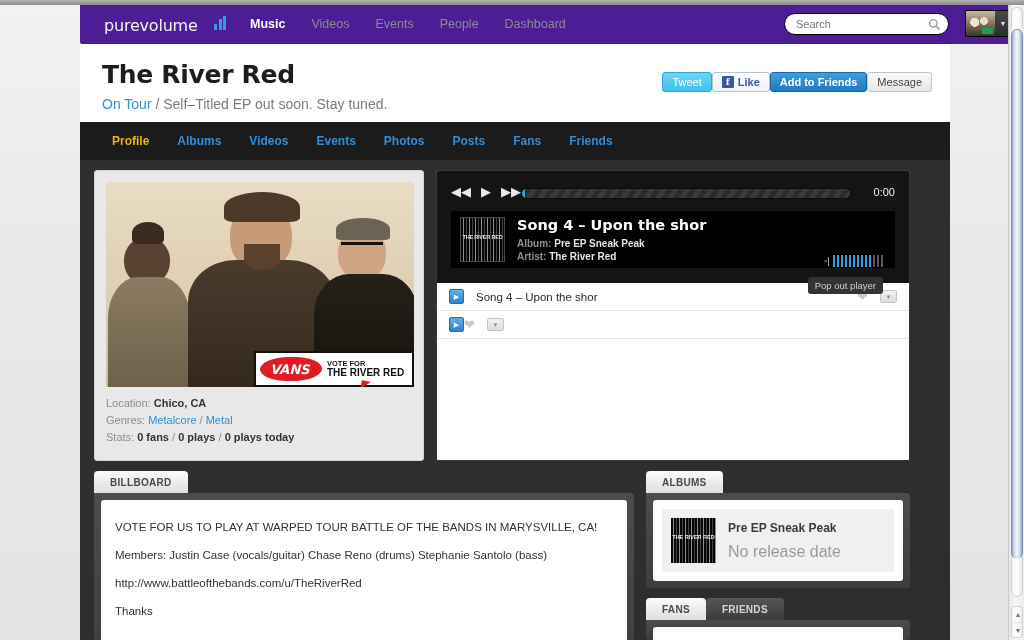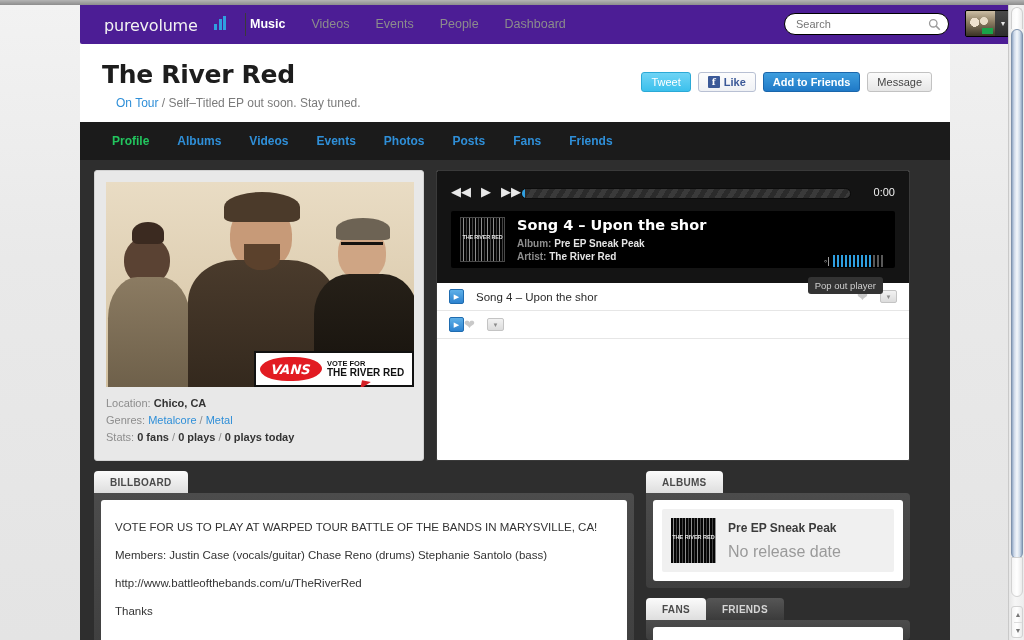--- a/index.html
+++ b/index.html
@@ -108,34 +108,34 @@
     position: absolute; left: 80px; top: 44px; width: 870px; height: 596px;
     background: #fff;
   }
 
   .profile-head { position: relative; height: 78px; background: #fff; }
   .band-title {
     position: absolute; left: 22px; top: 16px;
     font-size: 25px; font-weight: bold; color: #1d1d1d;
     font-family: "DejaVu Sans", sans-serif; letter-spacing: -0.3px;
   }
-  .band-sub { position: absolute; left: 36px; top: 52px; font-size: 12px; color: #7b7b7b; }
+  .band-sub { position: absolute; left: 22px; top: 52px; font-size: 14px; color: #7b7b7b; }
   .band-sub a { color: #2f8fd8; text-decoration: none; }
 
-  .social { position: absolute; right: 18px; top: 28px; display: flex; gap: 7px; align-items: flex-end; }
+  .social { position: absolute; right: 18px; top: 28px; display: flex; gap: 0; align-items: flex-end; }
   .btn { font-size: 11px; border-radius: 3px; height: 20px; display: inline-flex; align-items: center; padding: 0 9px; cursor: pointer; white-space: nowrap; }
   .btn-tweet { background: linear-gradient(180deg,#6fd4f5,#3cc0ec); color: #fff; border: 1px solid #2ba9d6; }
   .btn-like { background: linear-gradient(180deg,#fdfdfd,#eff1f5); color: #3b5998; border: 1px solid #b8c0d3; font-weight: bold; gap: 4px; }
   .fb-glyph { display:inline-flex; align-items:center; justify-content:center; width: 12px; height: 12px; background:#3b5998; color:#fff; font-size:9px; font-weight:bold; border-radius:1px; font-family:"DejaVu Serif", serif; }
   .btn-add { background: linear-gradient(180deg,#3e9ede,#1f79c7); color: #fff; border: 1px solid #1a66ab; font-weight: bold; }
   .btn-msg { background: linear-gradient(180deg,#fbfbfb,#e6e6e6); color: #444; border: 1px solid #c2c2c2; }
 
   .tabsbar { height: 38px; background: #1b1b1b; display: flex; align-items: center; padding-left: 18px; gap: 0; }
   .tabsbar a { font-size: 12px; color: #2f8fd8; text-decoration: none; padding: 0 14px; line-height: 38px; font-weight: bold; }
-  .tabsbar a.active { color: #22c55e; }
+  .tabsbar a.active { color: #eab308; }
 
   .content { position: relative; background: #2e2e2e; height: 520px; padding: 10px; }
 
   
   .profcard {
     position: absolute; left: 14px; top: 10px; width: 330px; height: 291px;
     background: #e8e8e8; border: 1px solid #d2d2d2; border-radius: 3px;
   }
   .photo {
     position: absolute; left: 11px; top: 11px; width: 308px; height: 205px;

